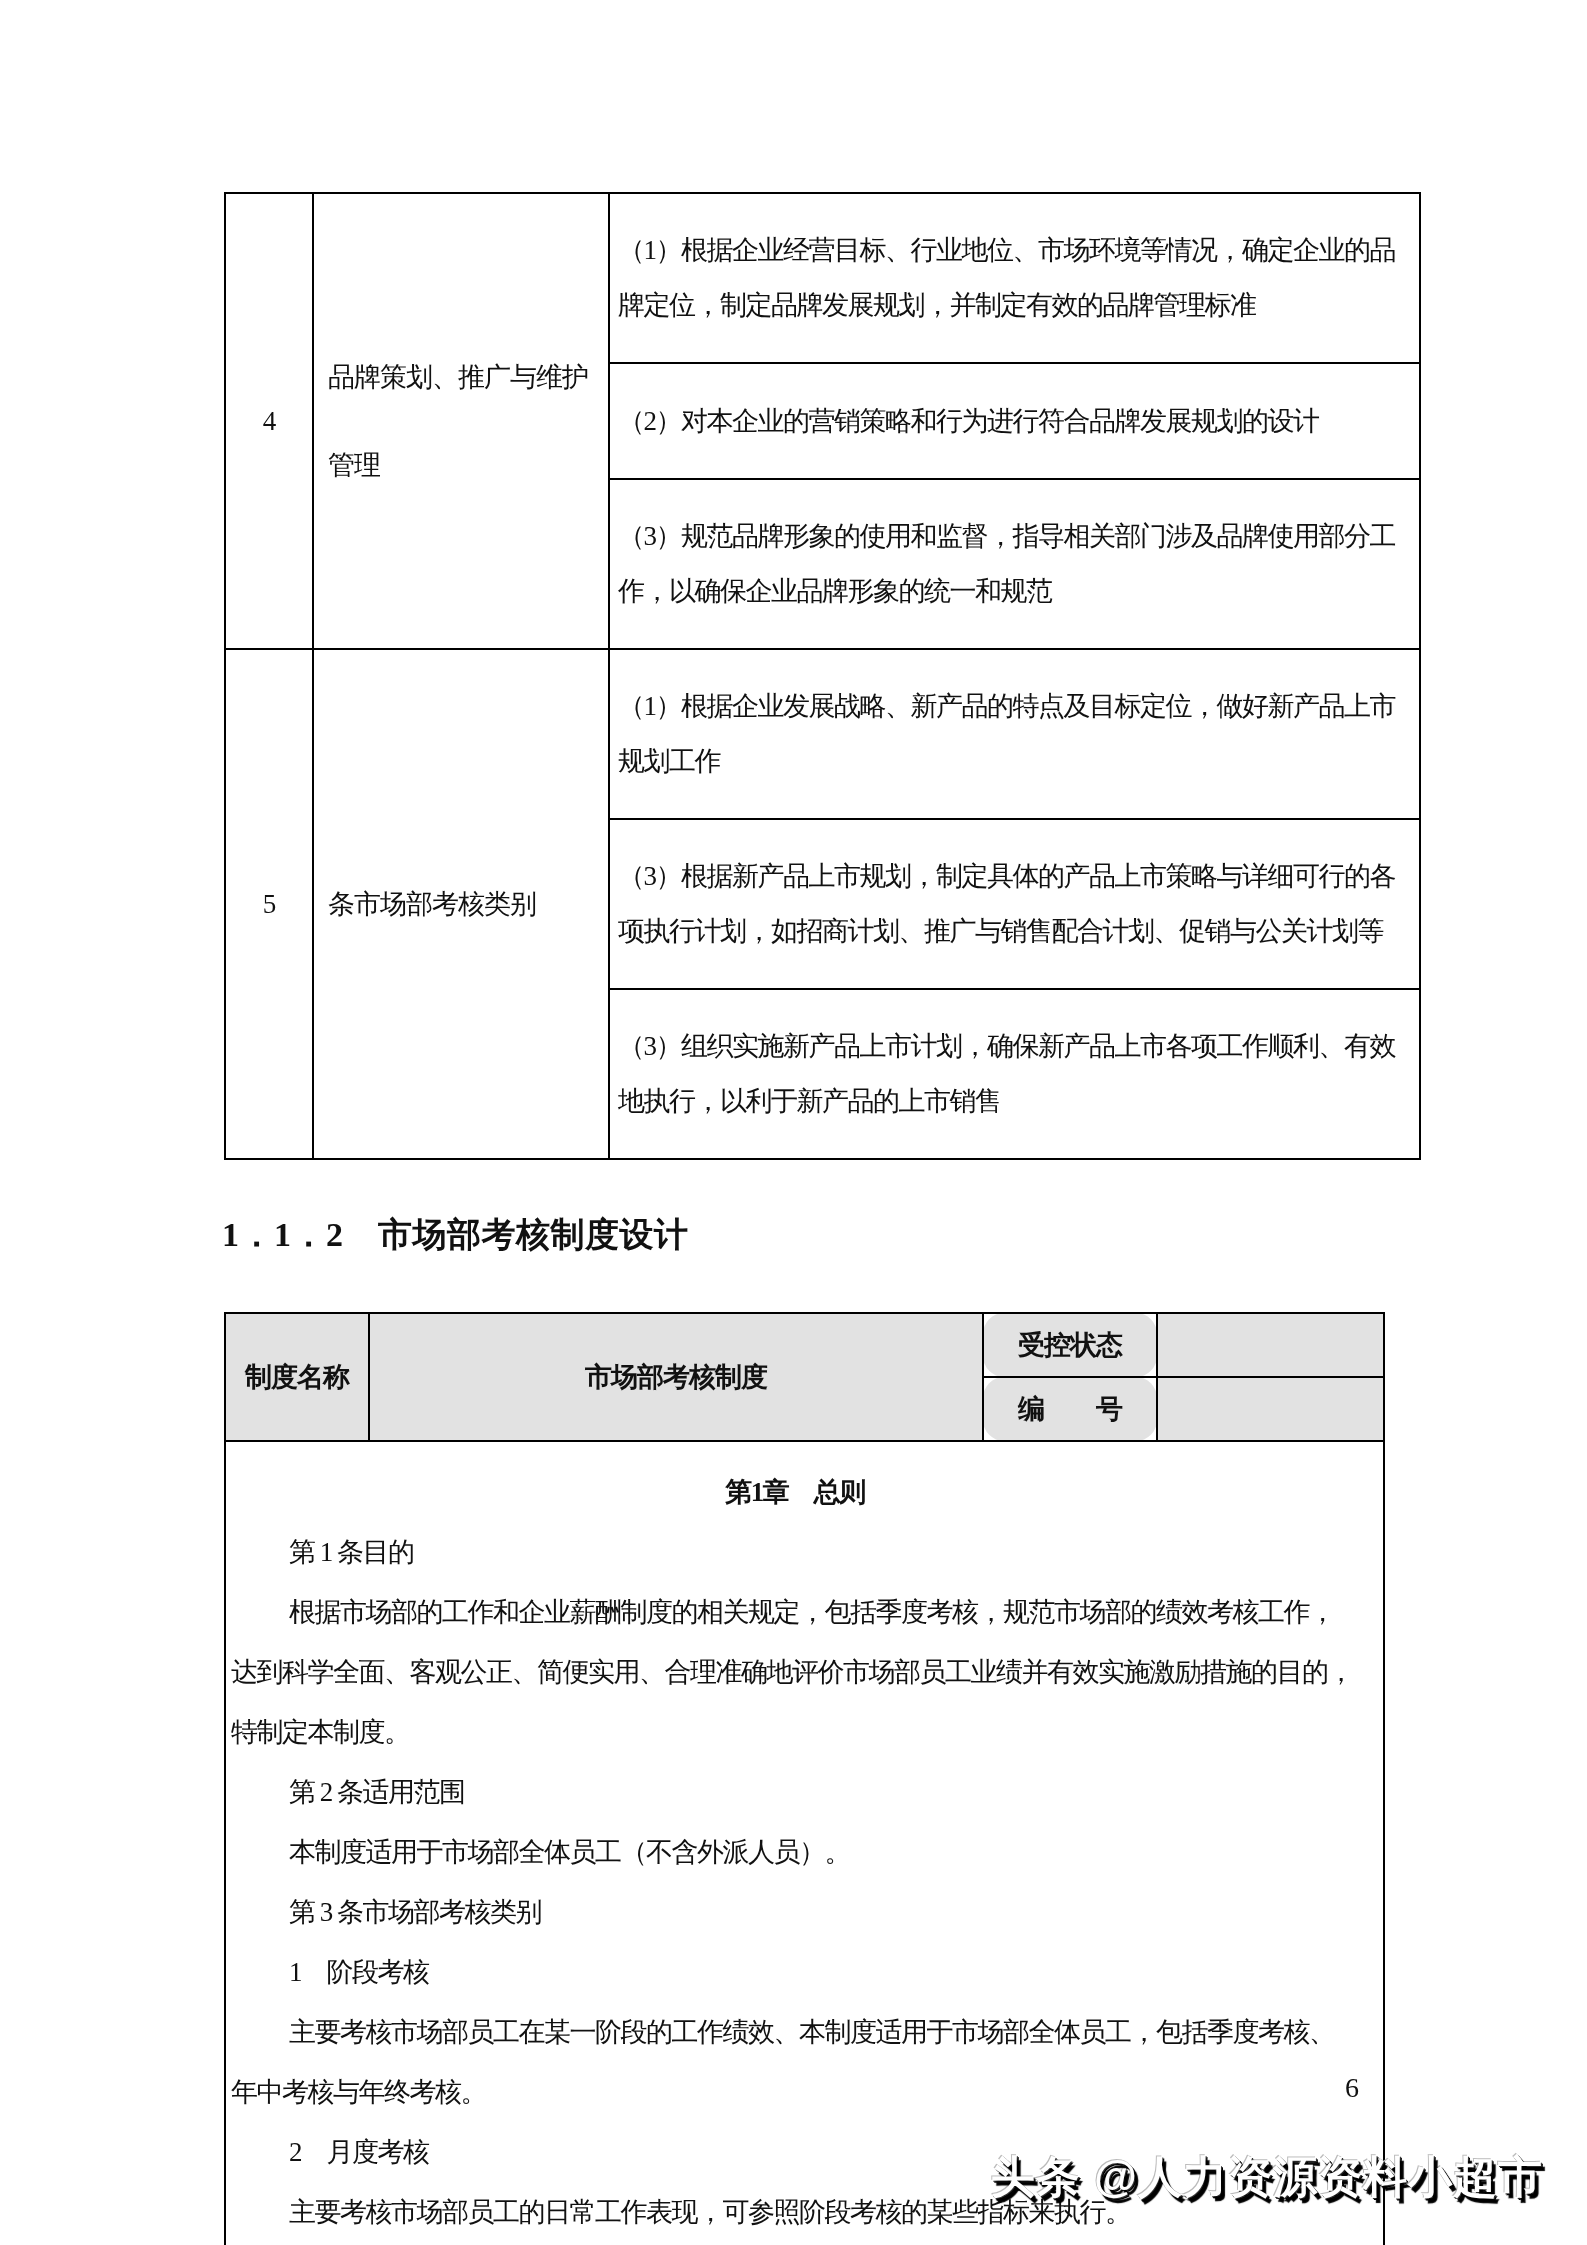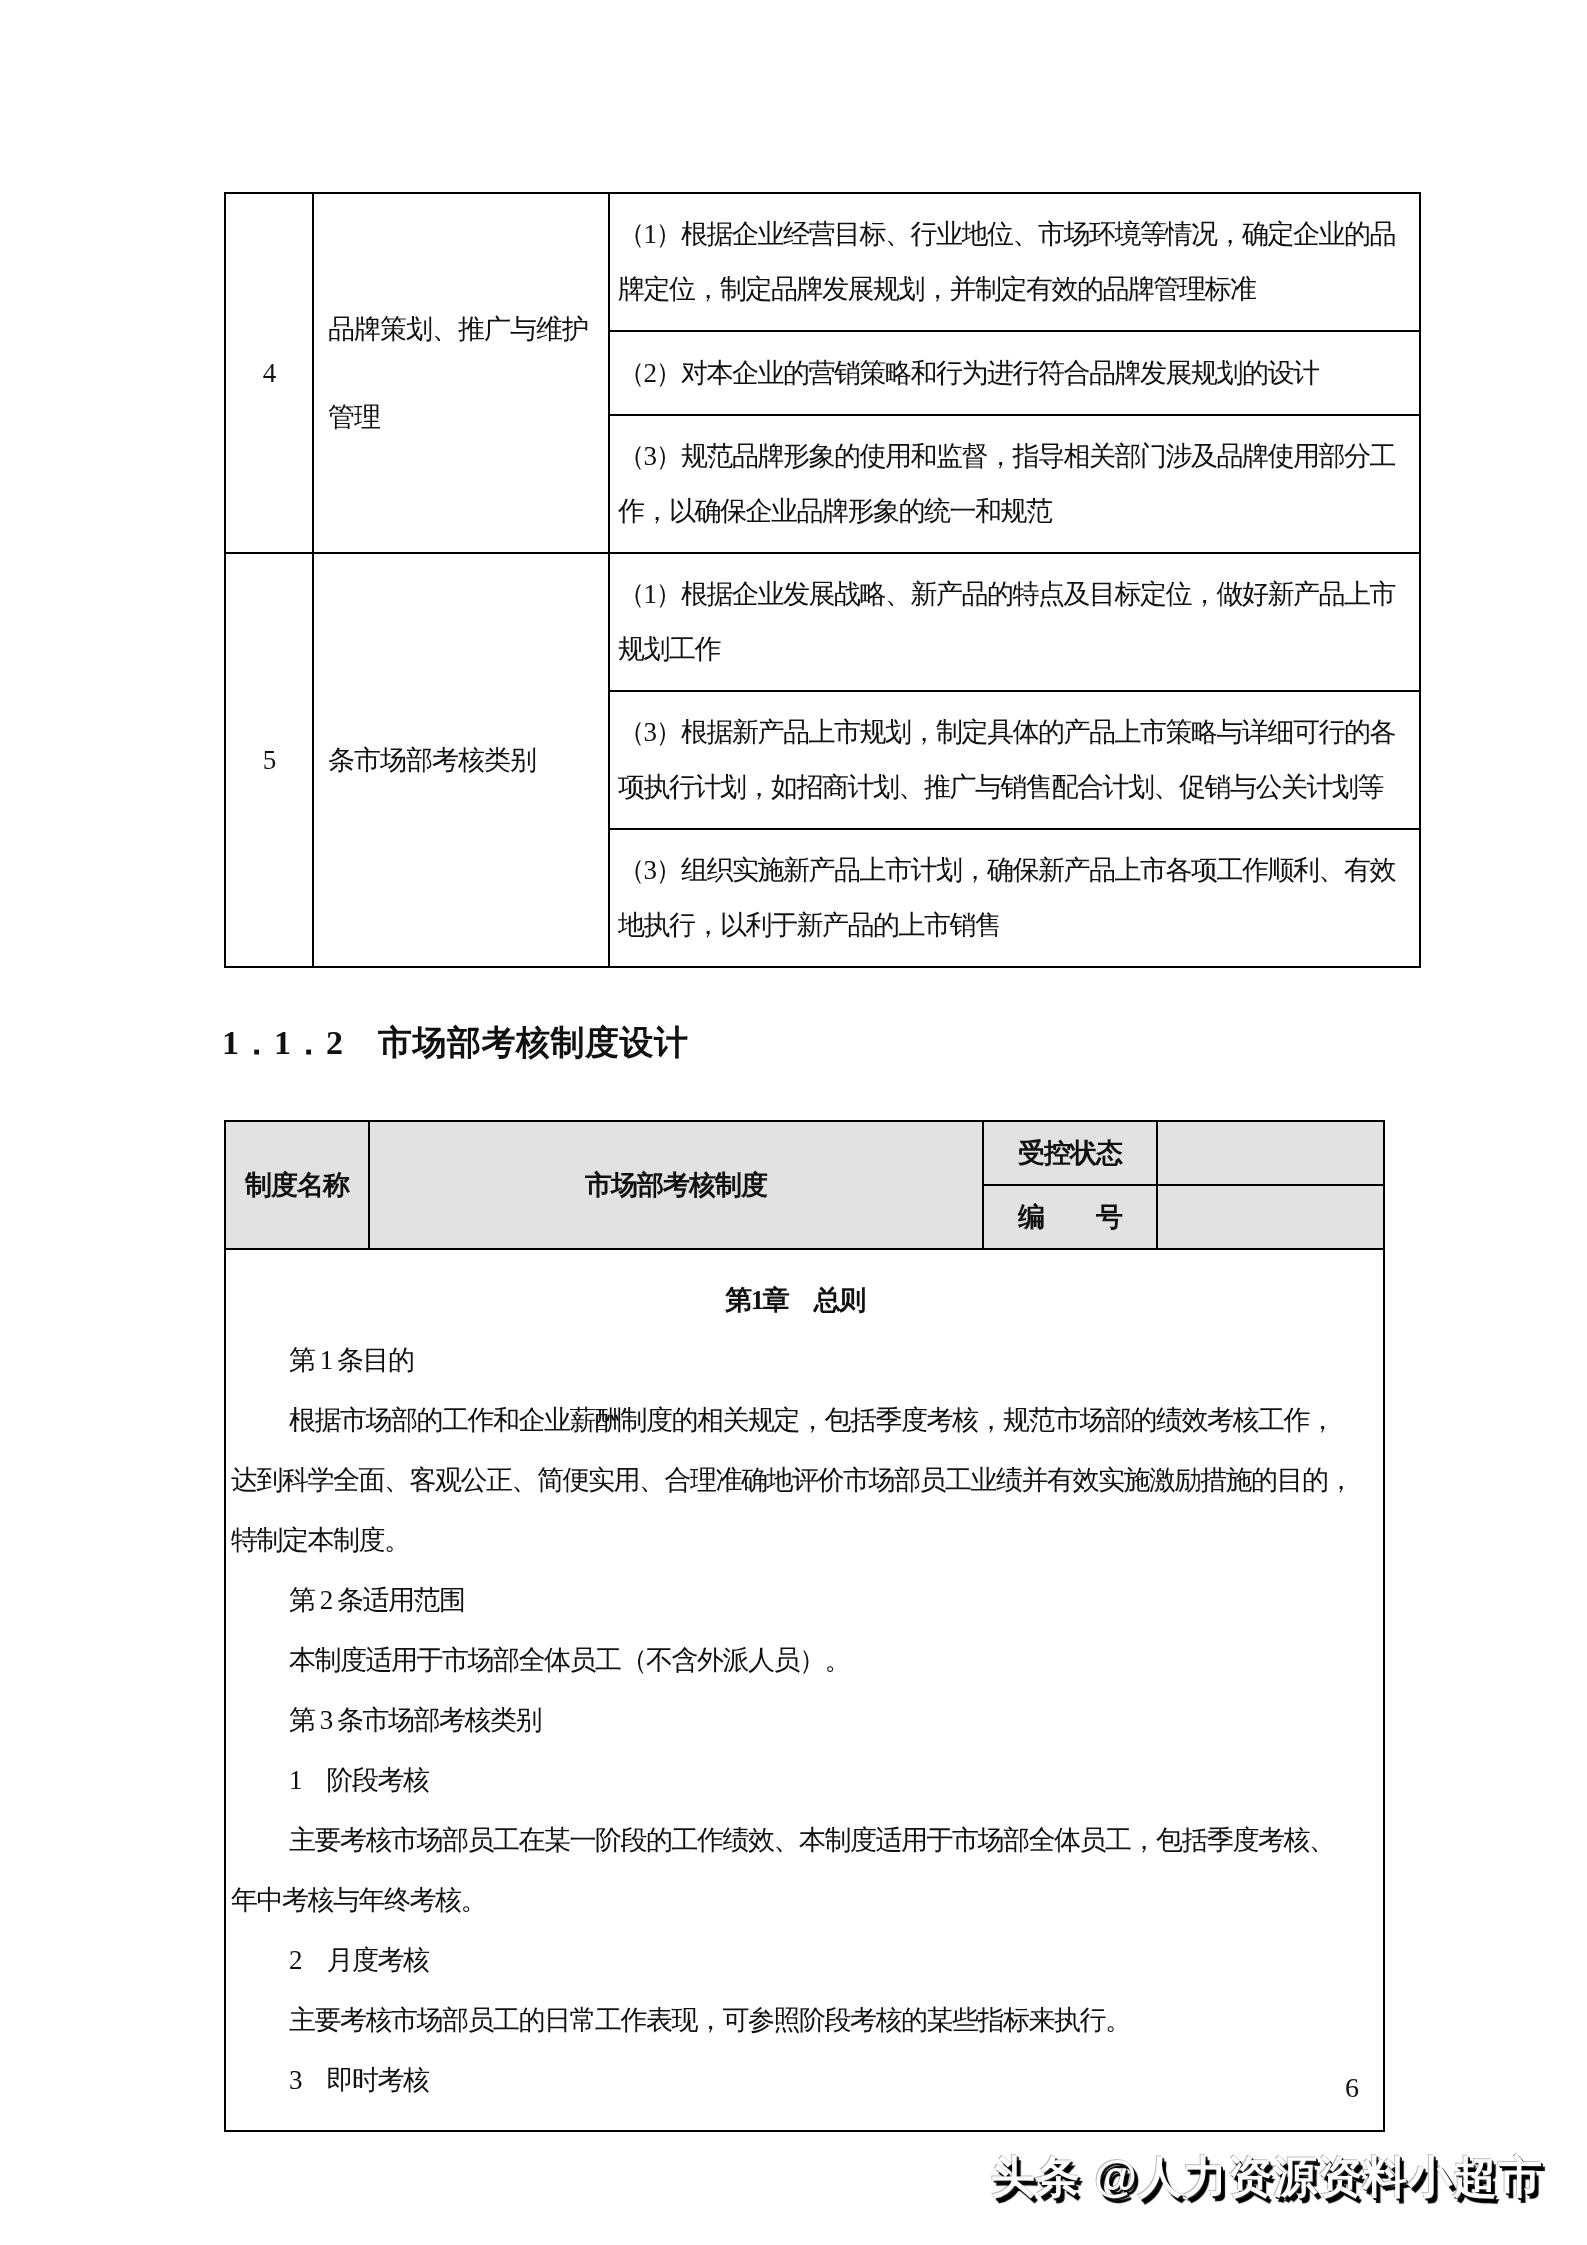--- a/index.html
+++ b/index.html
@@ -32,21 +32,21 @@
     font-family:"Liberation Serif","DejaVu Serif",serif;
   }
   .t1 td.nm{
     width:266px;
     padding:0 14px;
     line-height:88px;
     white-space:pre-line;
   }
   .t1 td.ds{
     width:793px;
-    padding:6px 8px;
+    padding:22px 8px;
     line-height:55px;
     letter-spacing:-1.5px;
   }
   .t1 .h2l{height:124px;}
   .t1 .h1l{height:70px;}
   
   .sec-heading{
     margin:52px 0 12px 222px;
     font-size:34px;
     font-weight:bold;
@@ -55,21 +55,21 @@
   
   .t2{margin-top:54px;}
   .t2 td{height:60px;}
   .t2 td.gy{
     background:#e2e2e2;
     font-weight:bold;
     text-align:center;
   }
   .t2 td.c1{width:140px;}
   .t2 td.c2{width:610px;}
-  .t2 td.c3{width:170px;}
+  .t2 td.c3{width:170px;border-radius:21px;}
   .t2 td.c4{width:223px;}
   .t2 td.body-cell{
     height:auto;
     padding:20px 24px 20px 5px;
     vertical-align:top;
     background:#ffffff;
     margin-top:32px;
   }
   .body-cell p{
     margin:0;

